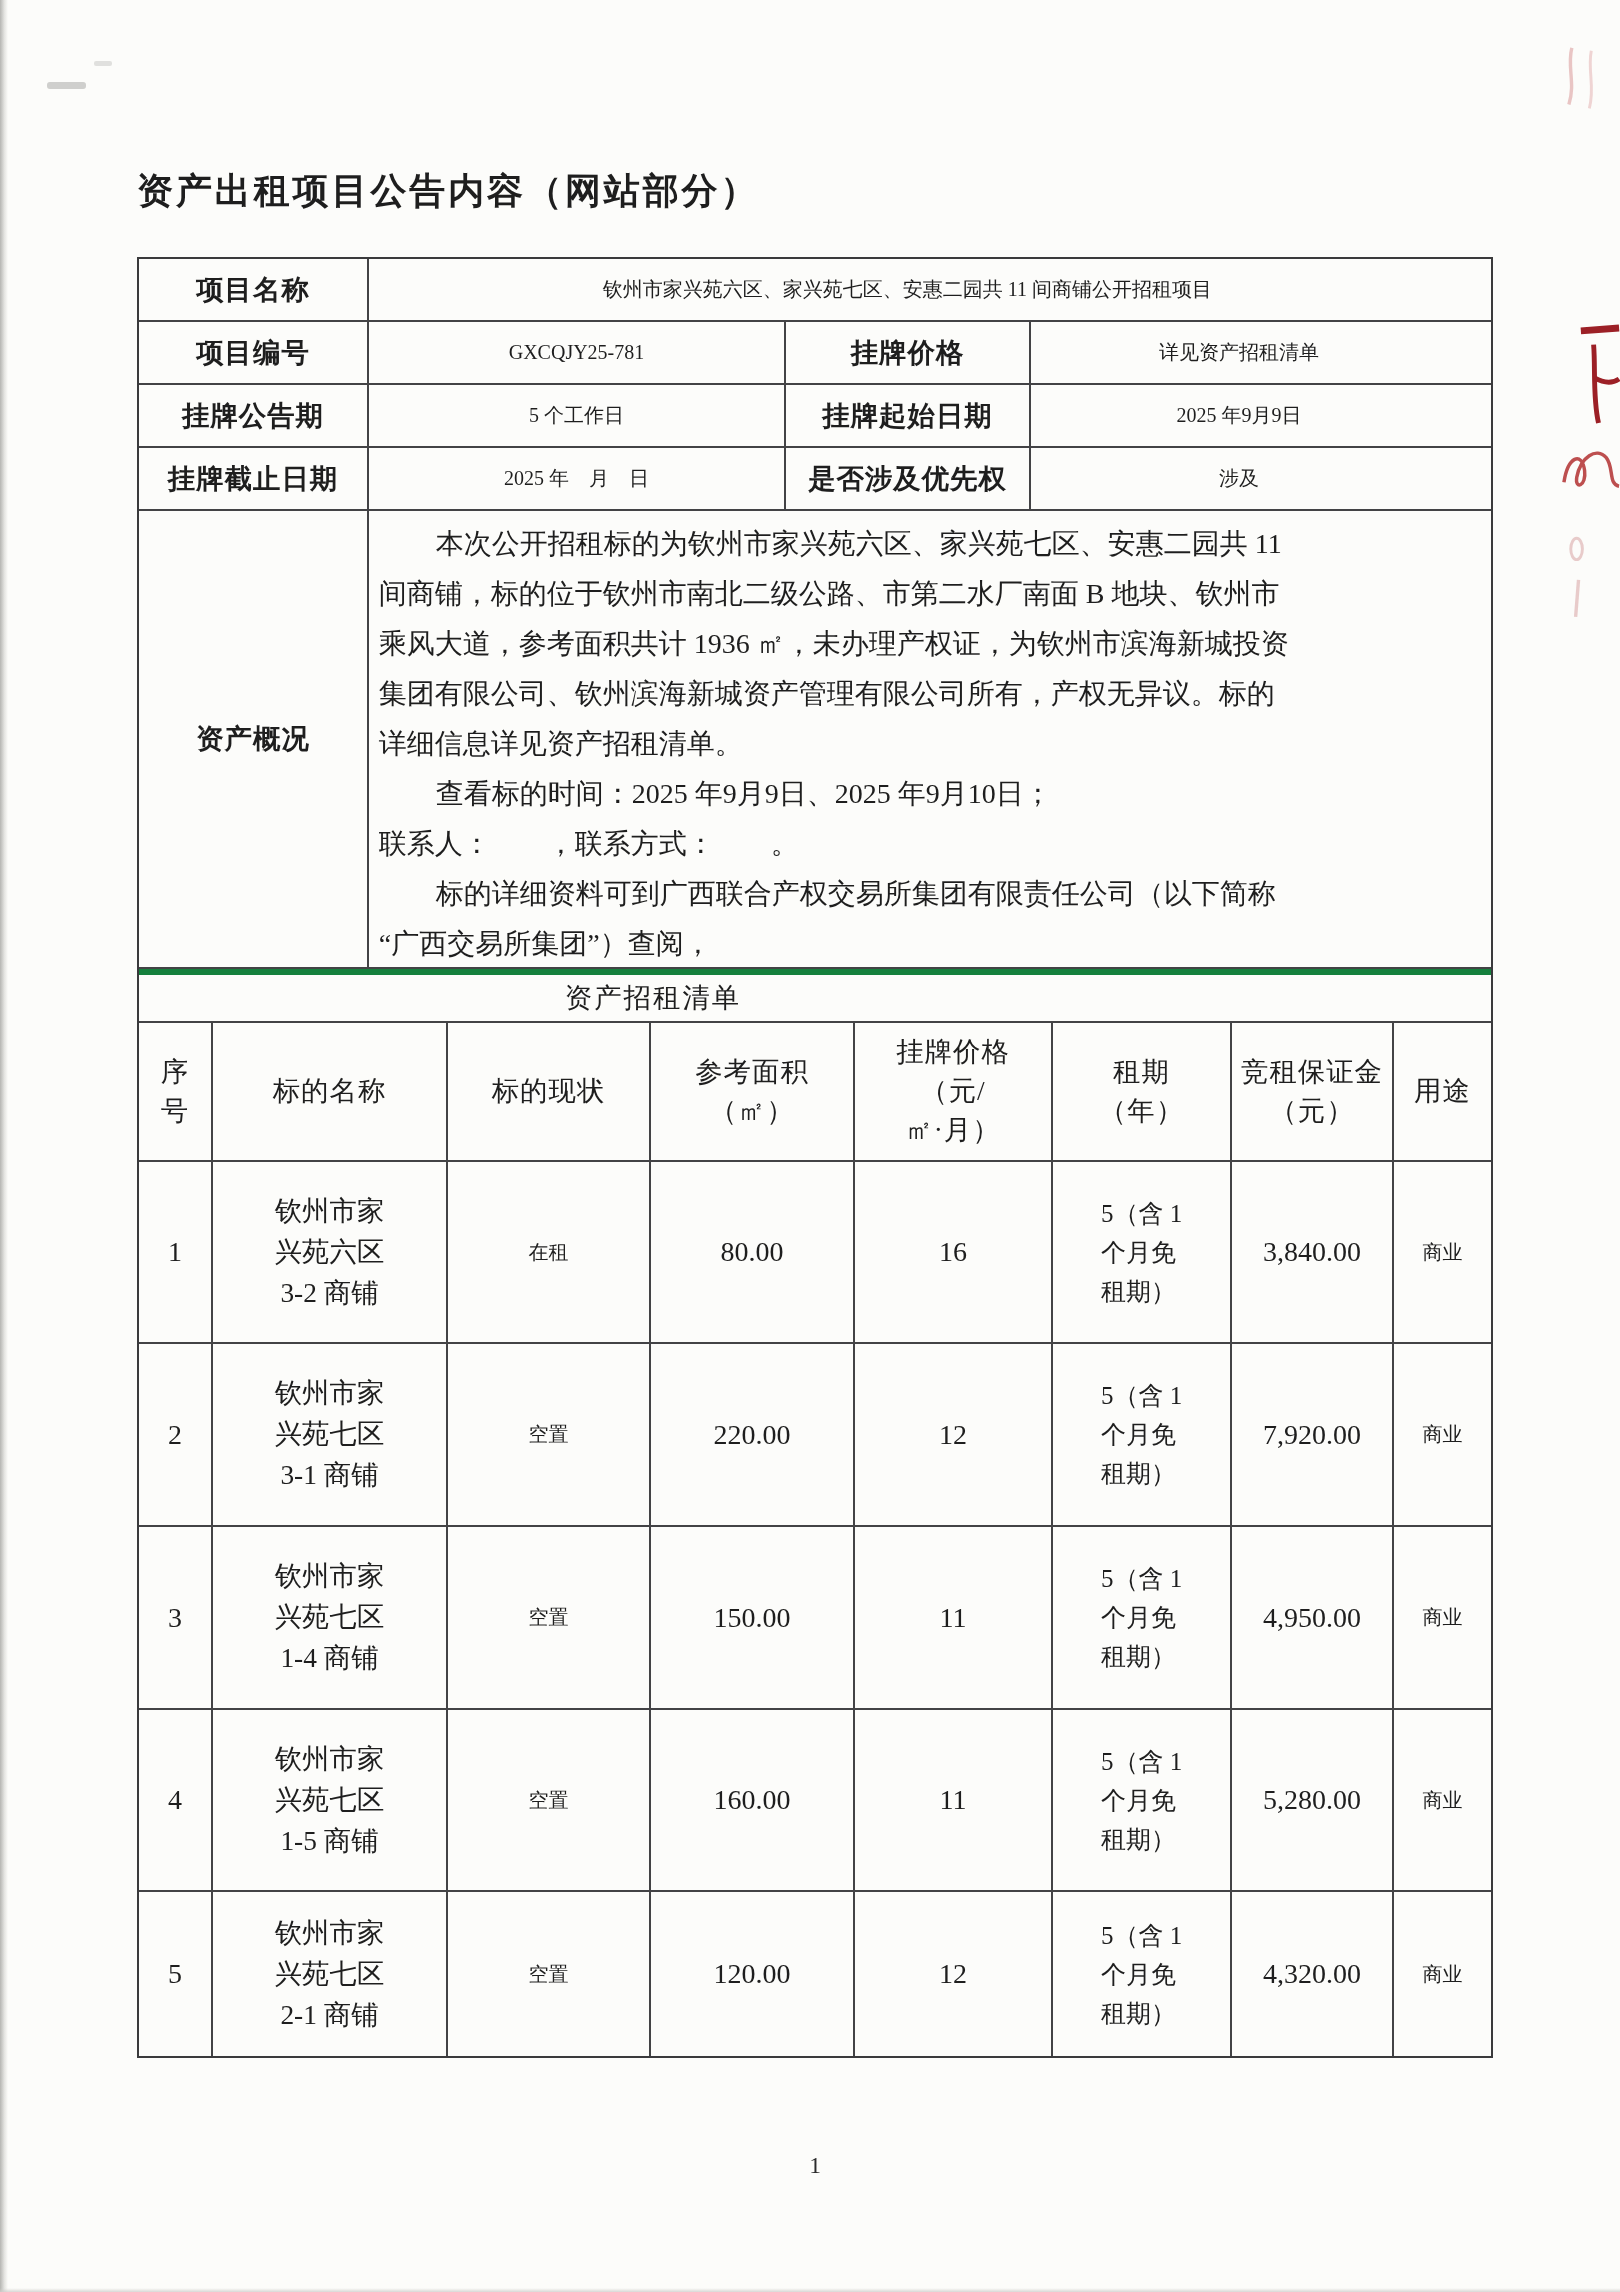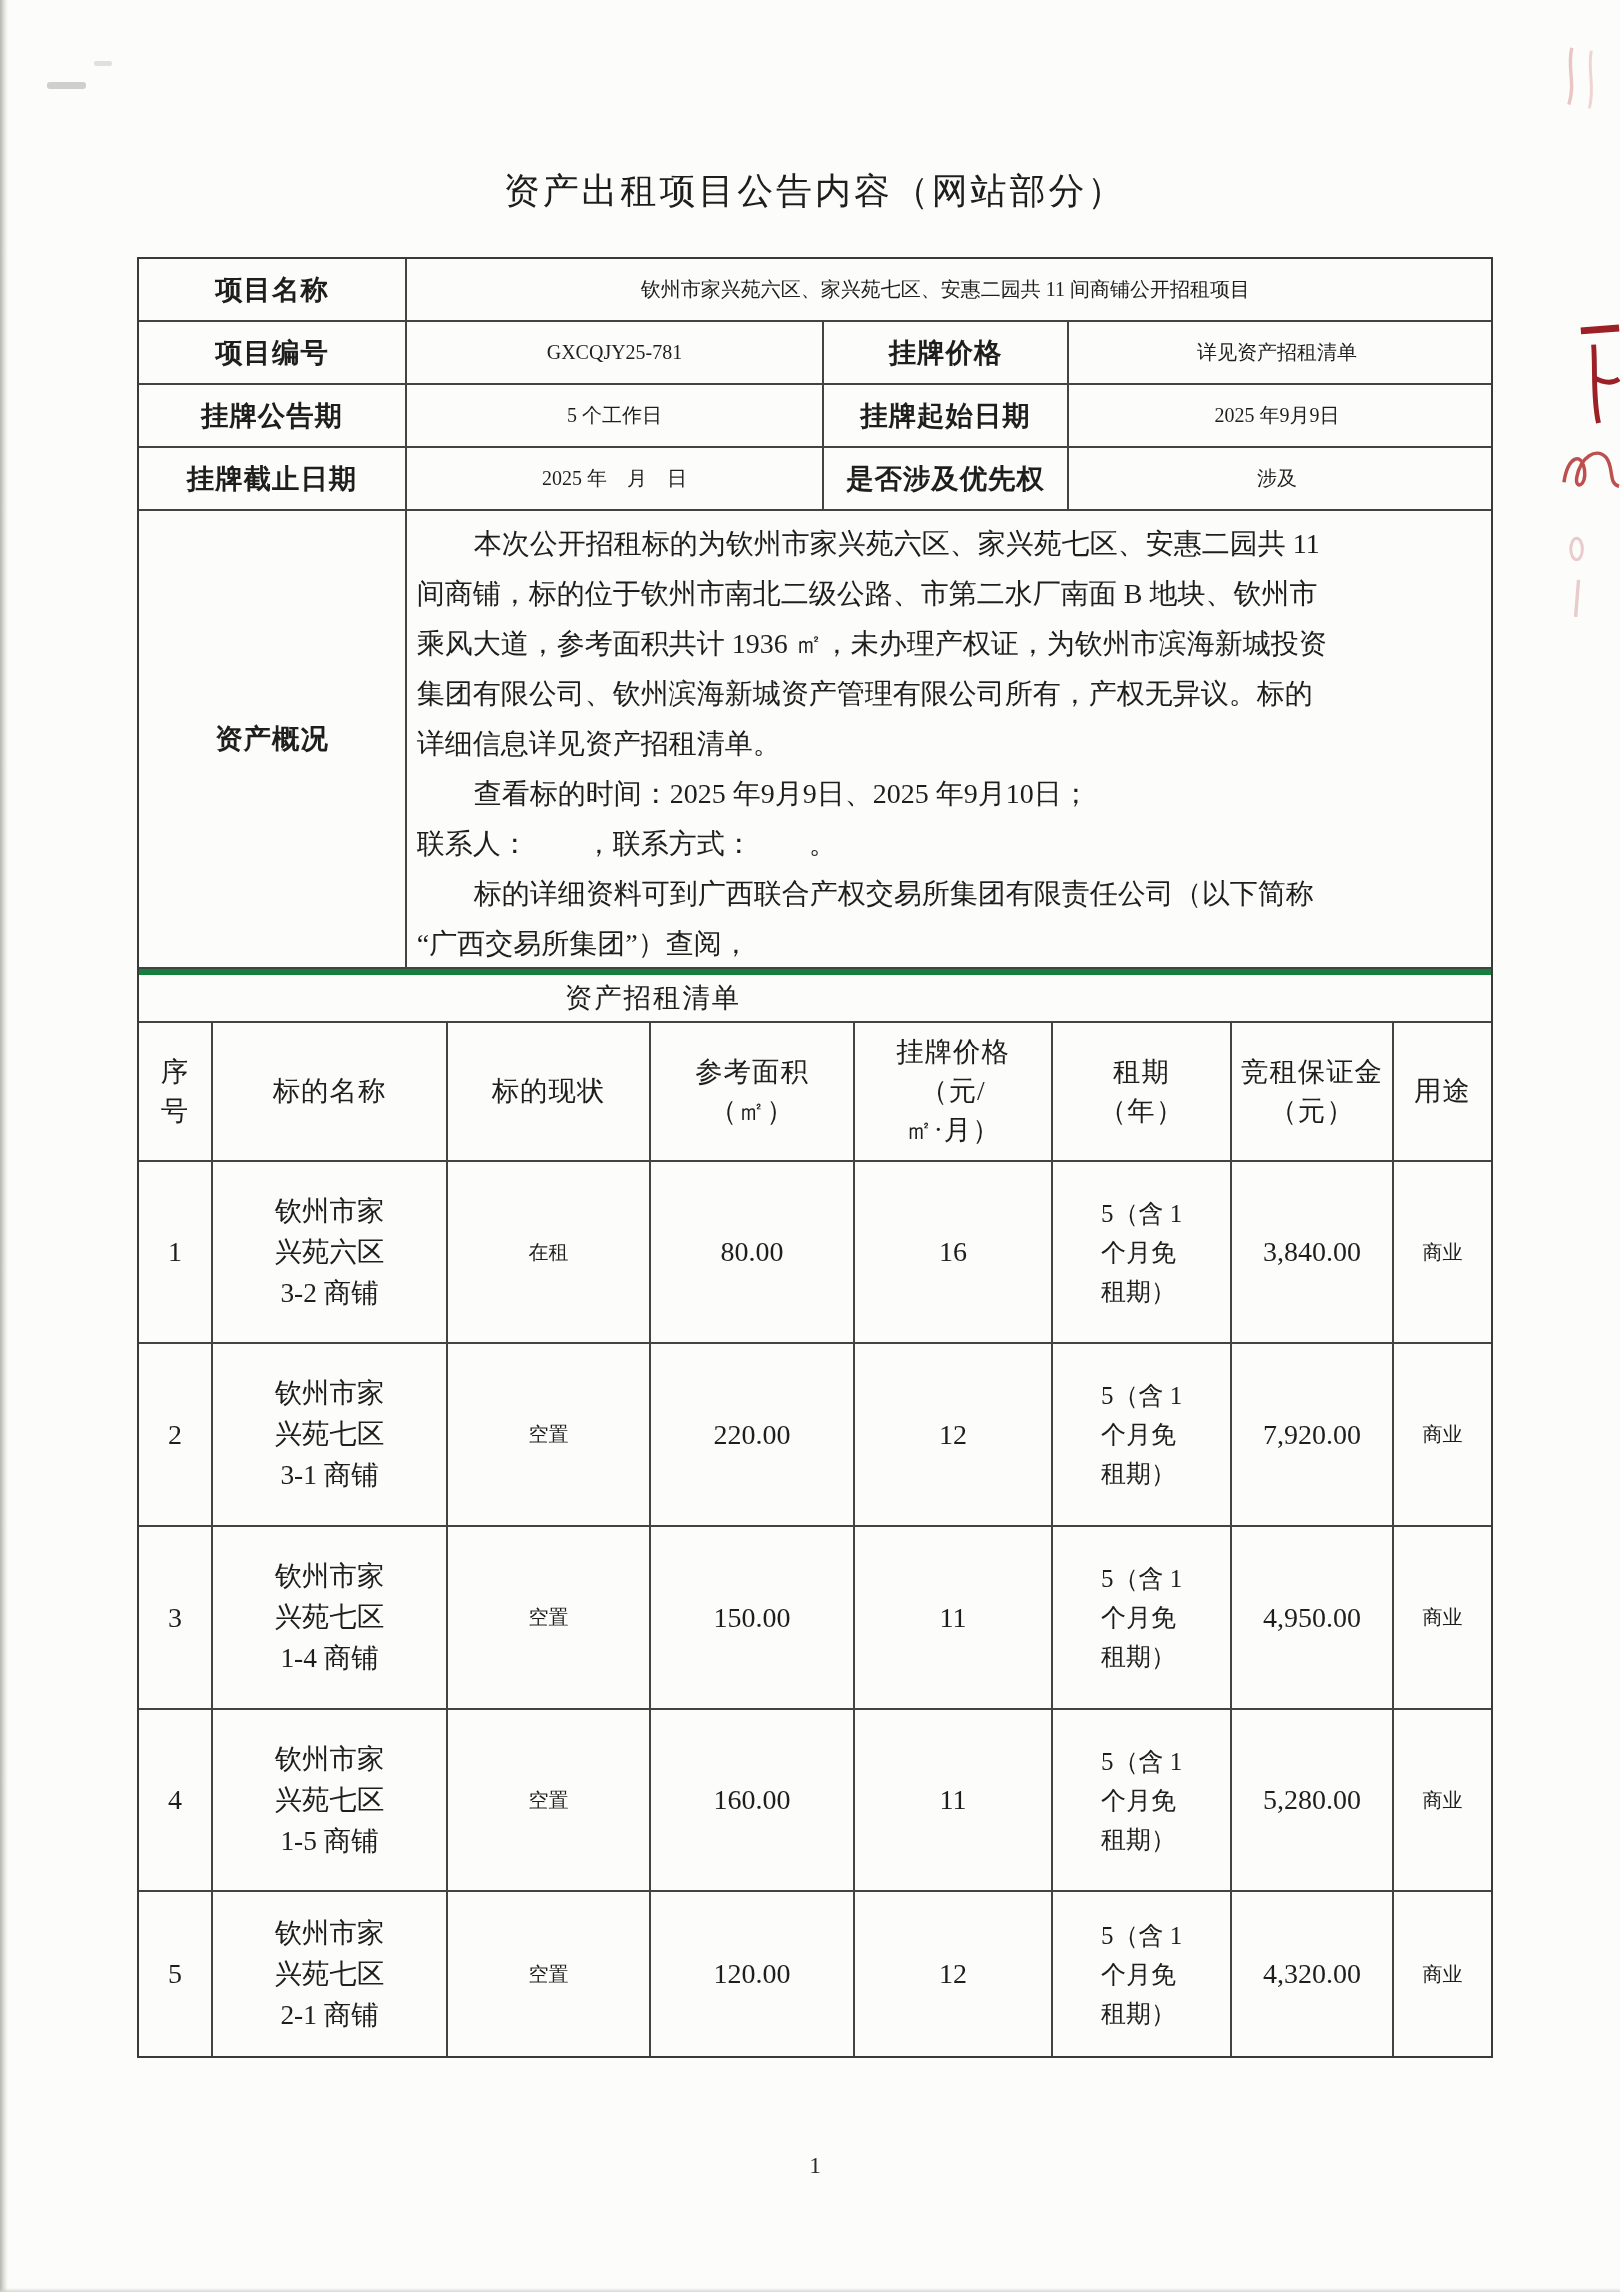--- a/index.html
+++ b/index.html
@@ -11,35 +11,35 @@
   
   .edge-l{position:absolute;left:0;top:0;bottom:0;width:7.8px;
     background:linear-gradient(90deg,#b5b5b2,#e4e4e1 55%,rgba(255,255,255,0));}
   .edge-b{position:absolute;left:0;bottom:0;width:100%;height:4.9px;
     background:linear-gradient(0deg,#cfcfcc,rgba(255,255,255,0));}
   .dash-artifact{position:absolute;left:47px;top:82px;width:39px;height:6.9px;
     background:#c7c7c4;border-radius:2.9px;opacity:.85;}
   .dash-artifact2{position:absolute;left:94px;top:61px;width:17.6px;height:4.9px;
     background:#d4d4d1;border-radius:2px;opacity:.7;}
 
-  .title{position:absolute;left:137px;top:167px;width:1356px;text-align:center;
-    font-size:36px;font-weight:normal;letter-spacing:2.9px;}
+  .title{position:absolute;left:137px;top:167px;width:1356px;text-align:left;
+    font-size:36px;font-weight:bold;letter-spacing:2.9px;}
 
   .tbl{position:absolute;left:137px;top:257px;width:1356px;
     border:2px solid #3a3a3c;box-sizing:border-box;}
   .row{display:flex;border-bottom:2px solid #434345;box-sizing:border-box;}
   .row.last{border-bottom:none;}
   .c{border-right:2px solid #434345;box-sizing:border-box;
      display:flex;align-items:center;justify-content:center;text-align:center;overflow:hidden;}
   .c.end{border-right:none;}
   .lab{font-weight:bold;font-size:27.4px;letter-spacing:1px;}
   .val{font-size:20px;}
   .pre{white-space:pre-line;}
   
-  .wA{width:268px}.wB{width:417px}.wC{width:245px}.wD{width:416px}.wBCD{width:1077px}
+  .wA{width:230px}.wB{width:417px}.wC{width:245px}.wD{width:416px}.wBCD{width:1077px}
   .h64{height:63px}
   .hOv{height:458px}
   
   .ovc{display:block;text-align:left;padding:7.8px 13.7px 0 9.8px;font-size:28px;line-height:50px;}
   .ovc .ln{white-space:nowrap;}
   .ovc .ind{text-indent:57px;}
   
   .banner{height:54px;border-top:6px solid #15803d;}
   .banner .c{font-size:27.4px;letter-spacing:2px;}
   .banner span{display:inline-block;transform:translateX(-162px);}

